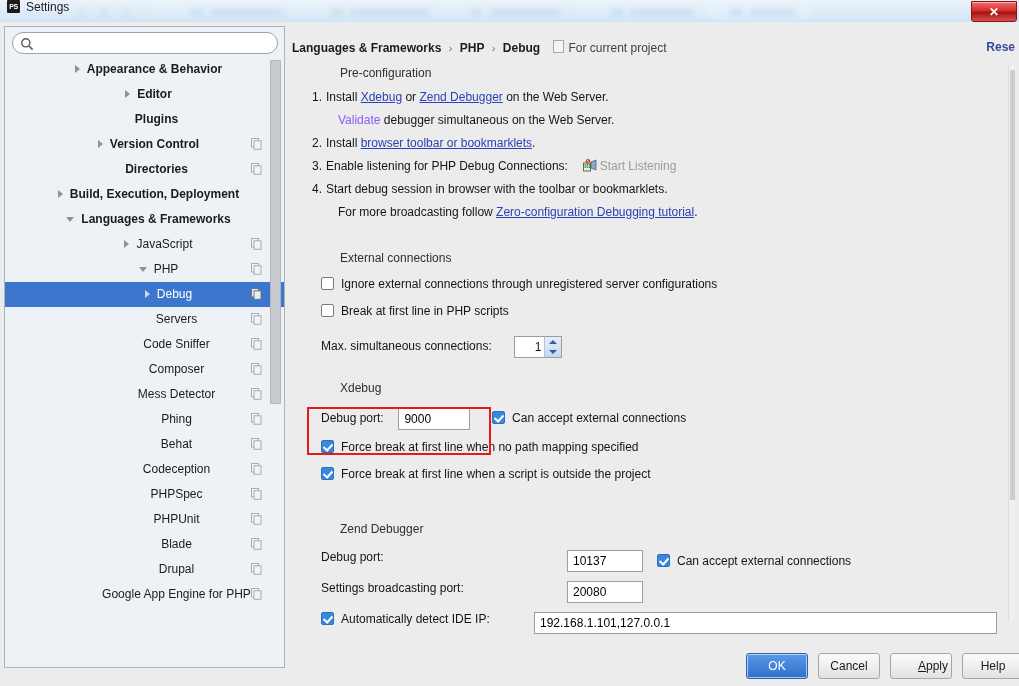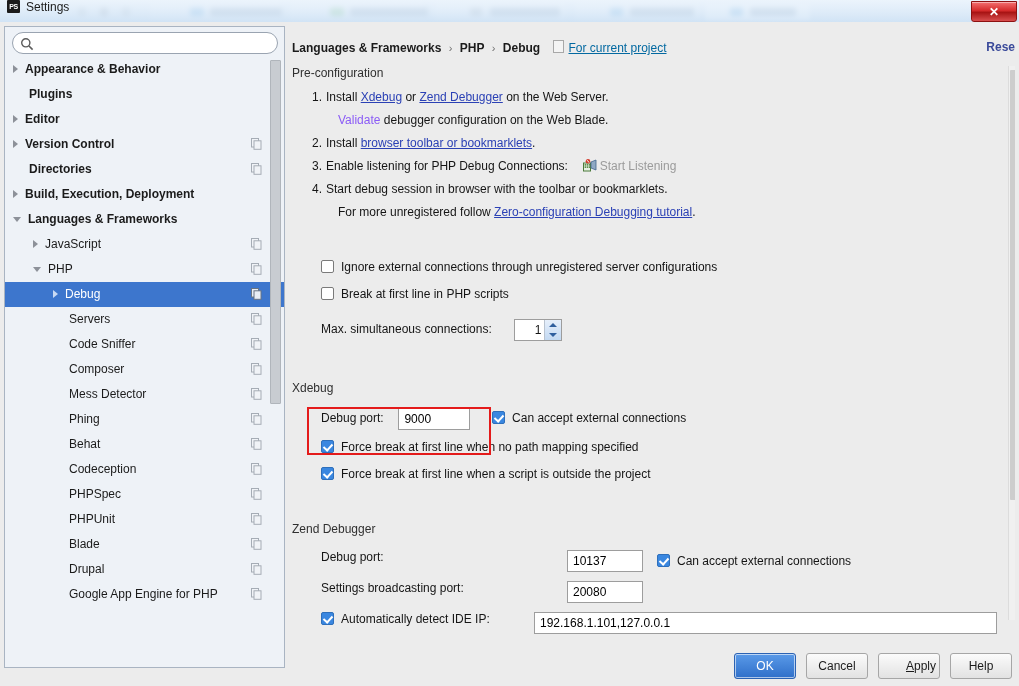--- a/index.html
+++ b/index.html
@@ -62,21 +62,21 @@
     border-radius:11px;box-sizing:border-box;
   }
   #search-icon{
     position:absolute;left:7px;top:4px;width:14px;height:14px;
   }
   #search-input{
     position:absolute;left:24px;top:0;right:8px;height:20px;border:0;outline:0;
     background:transparent;font-family:"Liberation Sans",sans-serif;font-size:12px;
   }
   #tree{
-    position:absolute;left:0;top:30px;right:0;bottom:0;overflow:hidden;background:#eef2f7;
+    position:absolute;left:0;top:30px;right:0;bottom:0;overflow:hidden;background:#eef2f7;text-align:center;
   }
   .trow{
     position:relative;height:25px;line-height:25px;white-space:nowrap;
     font-size:12px;color:#1b1b1b;
   }
   .trow.sel{background:#3d76cd;color:#fff;}
   .tw{display:inline-block;}
   .arrow{
     display:inline-block;width:0;height:0;vertical-align:middle;
     border-left:5px solid #8d9199;border-top:4px solid transparent;border-bottom:4px solid transparent;
@@ -98,33 +98,33 @@
     background:#c8ccd1;border:1px solid #b0b5bb;border-radius:1px;}
   
   #main{
     position:absolute;left:288px;top:4px;right:4px;height:642px;overflow:hidden;
   }
   #crumb{
     position:absolute;left:4px;top:14px;font-size:12px;white-space:nowrap;
   }
   #crumb .cb{font-weight:bold;color:#1b1b1b;}
   #crumb .sep{color:#6f6f6f;margin:0 4px;font-size:11px;}
-  #crumb .proj{color:#0369a1;margin-left:10px;text-decoration:underline;}
+  #crumb .proj{color:#404040;margin-left:10px;}
   #proj-icon{display:inline-block;width:9px;height:11px;vertical-align:-1px;
     border:1px solid #a8a8a8;background:#f4f4f4;margin-right:4px;}
   #reset{
     position:absolute;right:-4px;top:14px;color:#3a4a9a;font-weight:bold;font-size:12px;
   }
   .group{position:absolute;left:4px;right:8px;}
   .glabel{
     position:relative;font-size:12px;color:#303030;display:inline-block;
     padding-right:6px;background:#ececec;
   }
   .gline{position:absolute;left:0;right:0;top:8px;border-top:1px solid #cfcfcf;z-index:-1;}
-  .ghead{position:relative;height:17px;}
+  .ghead{position:relative;height:17px;margin-left:48px;}
   .steps{margin:7px 0 0 20px;}
   .step{position:relative;height:23px;font-size:12px;color:#151515;white-space:nowrap;}
   .num{display:inline-block;width:14px;}
   .lnk{color:#2b41b5;text-decoration:underline;}
   .lnk-gray{color:#8b5cf6;}
   .sub{margin-left:26px;}
   .dis{color:#9b9b9b;}
   #listen-icon{display:inline-block;width:14px;height:13px;vertical-align:-2px;margin-right:3px;position:relative;}
   
   .cb-box{
@@ -150,21 +150,21 @@
     text-align:right;padding-right:3px;font-size:12px;}
   .spin .sbtns{position:absolute;right:0;top:0;width:16px;height:20px;
     background:linear-gradient(180deg,#e6effb,#c3d9f2);border-left:1px solid #b9c3d0;}
   .spin .up,.spin .dn{position:absolute;left:4px;width:0;height:0;}
   .spin .up{top:3px;border-left:4px solid transparent;border-right:4px solid transparent;border-bottom:4px solid #2f5f9e;}
   .spin .dn{bottom:3px;border-left:4px solid transparent;border-right:4px solid transparent;border-top:4px solid #2f5f9e;}
   #redbox{
     position:absolute;border:2px solid #e41b1b;pointer-events:none;
   }
   
-  #btnbar{position:absolute;left:4px;right:0;bottom:0;height:40px;text-decoration:underline;}
+  #btnbar{position:absolute;left:16px;right:0;bottom:0;height:40px;text-decoration:underline;}
   .btn{
     position:absolute;top:7px;height:26px;line-height:24px;text-align:center;
     font-size:12px;box-sizing:border-box;border-radius:3px;
     border:1px solid #a6a6a6;
     background:linear-gradient(180deg,#fbfbfb,#e2e2e2);
     color:#1b1b1b;
   }
   .btn.primary{
     border:1px solid #2b62b3;color:#fff;
     background:linear-gradient(180deg,#5a9ae8,#2f6fc9);
@@ -215,22 +215,22 @@
         <div id="searchbox">
           <svg id="search-icon" viewBox="0 0 14 14">
             <circle cx="5.8" cy="5.8" r="4.1" fill="none" stroke="#5b5b5b" stroke-width="1.4"></circle>
             <line x1="9" y1="9" x2="12.6" y2="12.6" stroke="#5b5b5b" stroke-width="1.6"></line>
           </svg>
           <input id="search-input" type="text" placeholder="" style="">
         </div>
       </div>
       <div id="tree">
           <div class="trow"><span class="tw" style="width:8px;"></span><span class="arrow"></span><span style="display:inline-block;width:7px;"></span><span class="lbl bold">Appearance &amp; Behavior</span></div>
+          <div class="trow"><span class="tw" style="width:8px;"></span><span class="arrow"></span><span style="display:inline-block;width:7px;"></span><span class="lbl bold">Editor</span></div>
           <div class="trow"><span class="tw" style="width:8px;"></span><span style="display:inline-block;width:9px;"></span><span style="display:inline-block;width:7px;"></span><span class="lbl bold">Plugins</span></div>
-          <div class="trow"><span class="tw" style="width:8px;"></span><span class="arrow"></span><span style="display:inline-block;width:7px;"></span><span class="lbl bold">Editor</span></div>
           <div class="trow"><span class="tw" style="width:8px;"></span><span class="arrow"></span><span style="display:inline-block;width:7px;"></span><span class="lbl bold">Version Control</span><svg class="copyicon" viewBox="0 0 11 12">
               <rect x="0.5" y="0.5" width="7" height="8.5" fill="#f3f5f8" stroke="#6b7480" stroke-width="1"></rect>
               <rect x="3" y="2.8" width="7" height="8.5" fill="#f3f5f8" stroke="#6b7480" stroke-width="1"></rect>
             </svg></div>
           <div class="trow"><span class="tw" style="width:8px;"></span><span style="display:inline-block;width:9px;"></span><span style="display:inline-block;width:7px;"></span><span class="lbl bold">Directories</span><svg class="copyicon" viewBox="0 0 11 12">
               <rect x="0.5" y="0.5" width="7" height="8.5" fill="#f3f5f8" stroke="#6b7480" stroke-width="1"></rect>
               <rect x="3" y="2.8" width="7" height="8.5" fill="#f3f5f8" stroke="#6b7480" stroke-width="1"></rect>
             </svg></div>
           <div class="trow"><span class="tw" style="width:8px;"></span><span class="arrow"></span><span style="display:inline-block;width:7px;"></span><span class="lbl bold">Build, Execution, Deployment</span></div>
           <div class="trow"><span class="tw" style="width:8px;"></span><span class="arrow down"></span><span style="display:inline-block;width:7px;"></span><span class="lbl bold">Languages &amp; Frameworks</span></div>
@@ -314,21 +314,21 @@
       <div class="group" style="top:40px;">
         <div class="ghead">
           <div class="gline"></div>
           <span class="glabel">Pre-configuration</span>
         </div>
         <div class="steps">
           <div class="step">
             <span class="num">1.</span><span>Install </span><span class="lnk">Xdebug</span><span> or </span><span class="lnk">Zend Debugger</span><span> on the Web Server.</span>
           </div>
           <div class="step sub">
-            <span class="lnk-gray">Validate</span><span> debugger configuration on the Web Blade.</span>
+            <span class="lnk-gray">Validate</span><span> debugger simultaneous on the Web Server.</span>
           </div>
           <div class="step">
             <span class="num">2.</span><span>Install </span><span class="lnk">browser toolbar or bookmarklets</span><span>.</span>
           </div>
           <div class="step">
             <span class="num">3.</span><span>Enable listening for PHP Debug Connections:</span>
             <span style="display:inline-block;width:8px;"></span>
             <svg id="listen-icon" viewBox="0 0 14 13">
               <rect x="0.5" y="4" width="7" height="8" fill="#e8f0e4" stroke="#4b7a3a" stroke-width="1"></rect>
               <rect x="1.6" y="5.2" width="1.4" height="1.4" fill="#3f7a2c"></rect>
@@ -339,26 +339,30 @@
               <rect x="5.6" y="7.4" width="1.4" height="1.4" fill="#3f7a2c"></rect>
               <path d="M8 3 L13 1 L13 11 L8 9 Z" fill="#8fa8c4" stroke="#41648b" stroke-width="0.8"></path>
               <circle cx="5" cy="2.3" r="2.3" fill="#d23b2b"></circle>
               <line x1="3.7" y1="1" x2="6.3" y2="3.6" stroke="#fff" stroke-width="1"></line>
             </svg><span class="dis">Start Listening</span>
           </div>
           <div class="step">
             <span class="num">4.</span><span>Start debug session in browser with the toolbar or bookmarklets.</span>
           </div>
           <div class="step sub">
-            <span>For more unregistered follow </span><span class="lnk">Zero-configuration Debugging tutorial</span><span>.</span>
+            <span>For more broadcasting follow </span><span class="lnk">Zero-configuration Debugging tutorial</span><span>.</span>
           </div>
         </div>
       </div>
 
       <div class="group" style="top:225px;">
+        <div class="ghead">
+          <div class="gline"></div>
+          <span class="glabel">External connections</span>
+        </div>
         <div style="margin:9px 0 0 29px;">
           <div class="cbrow">
             <span class="cb-box"></span><span>Ignore external connections through unregistered server configurations</span>
           </div>
           <div class="cbrow">
             <span class="cb-box"></span><span>Break at first line in PHP scripts</span>
           </div>
           <div class="cbrow" style="padding-top:5px;">
             <span>Max. simultaneous connections:</span>
             <span style="display:inline-block;width:16px;"></span>

